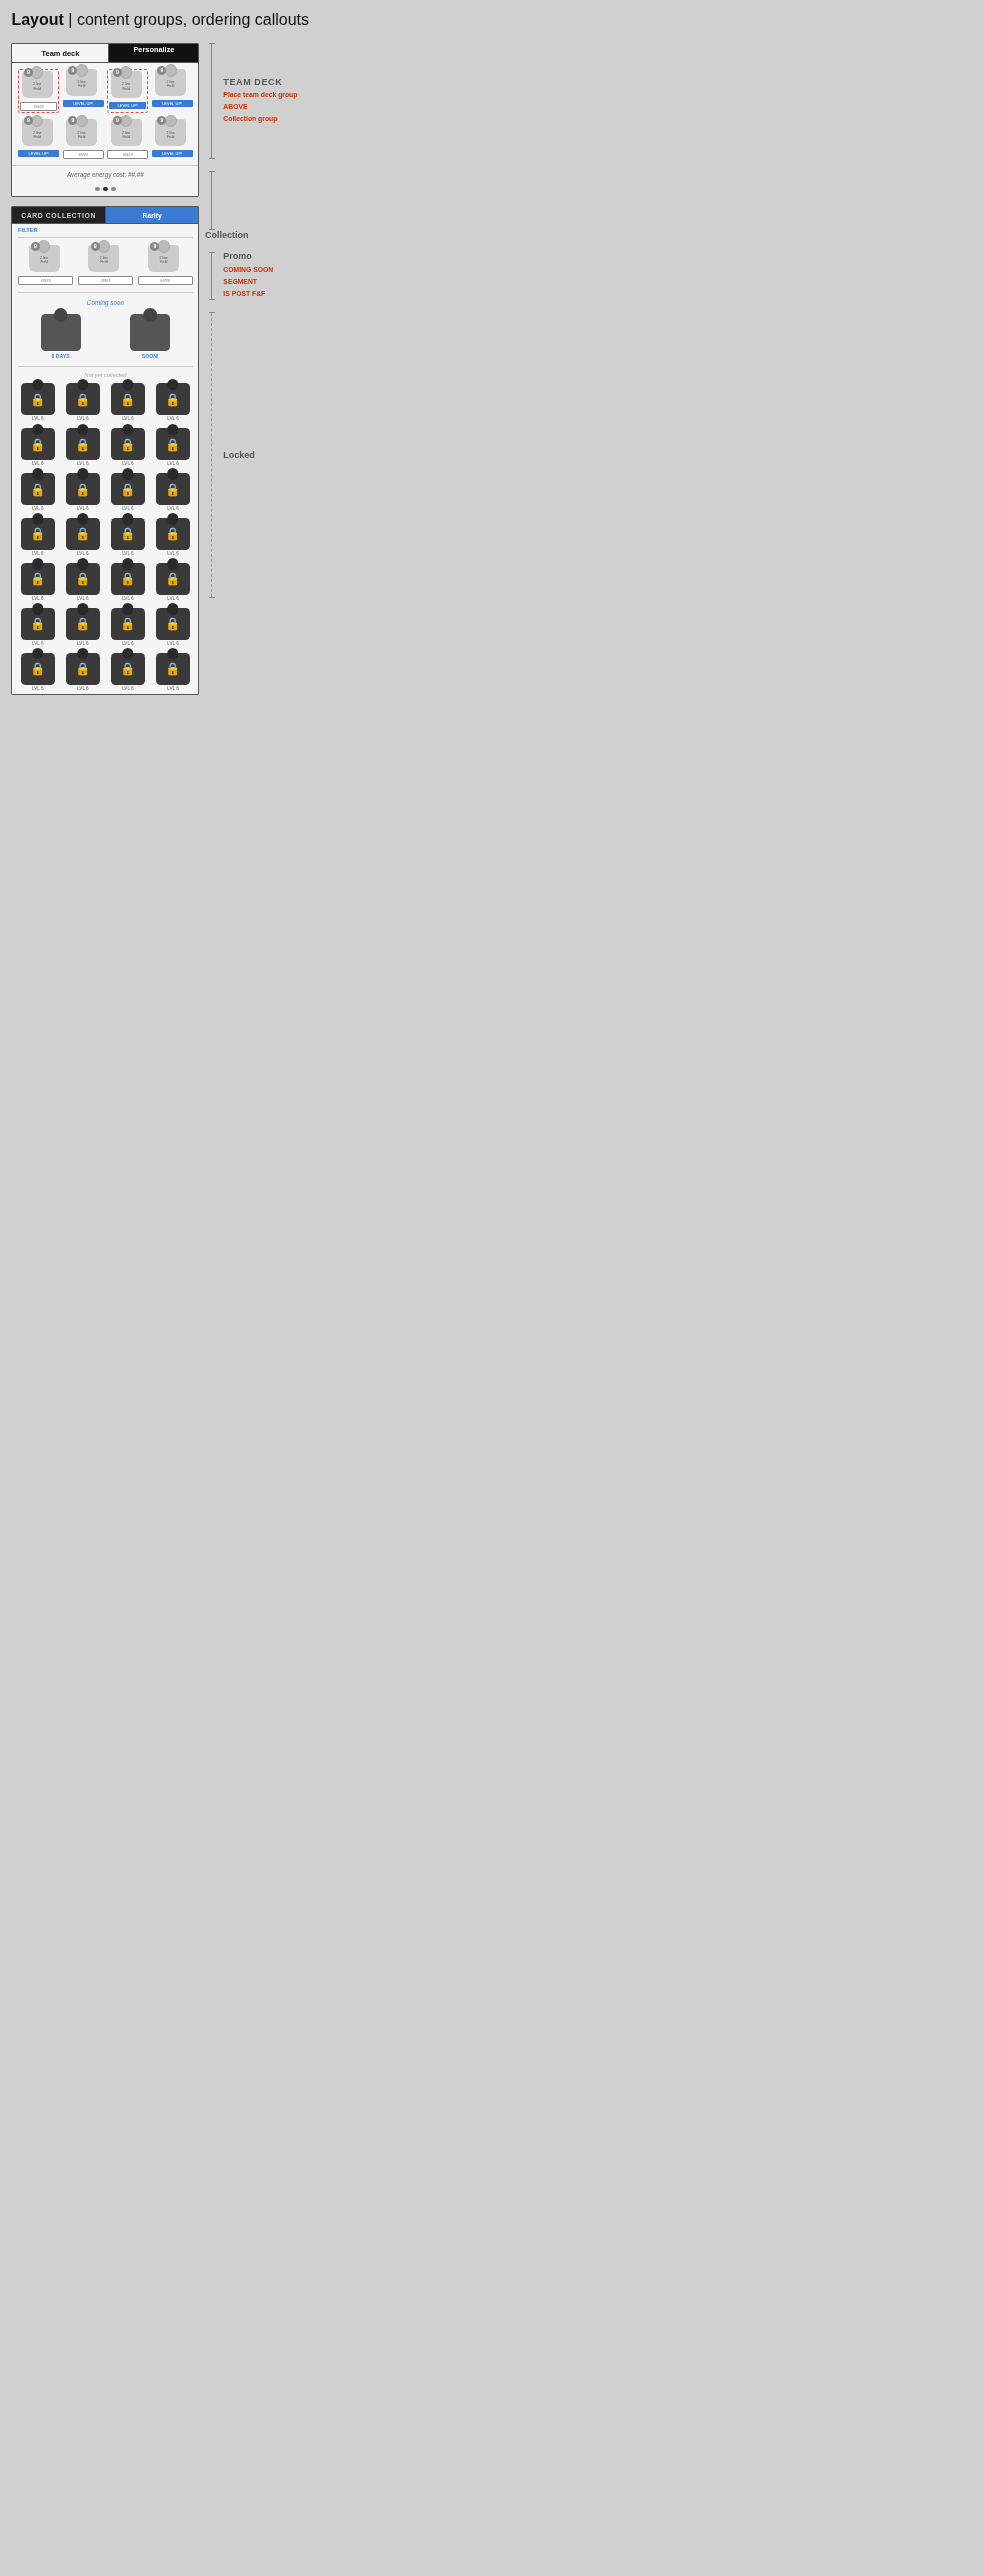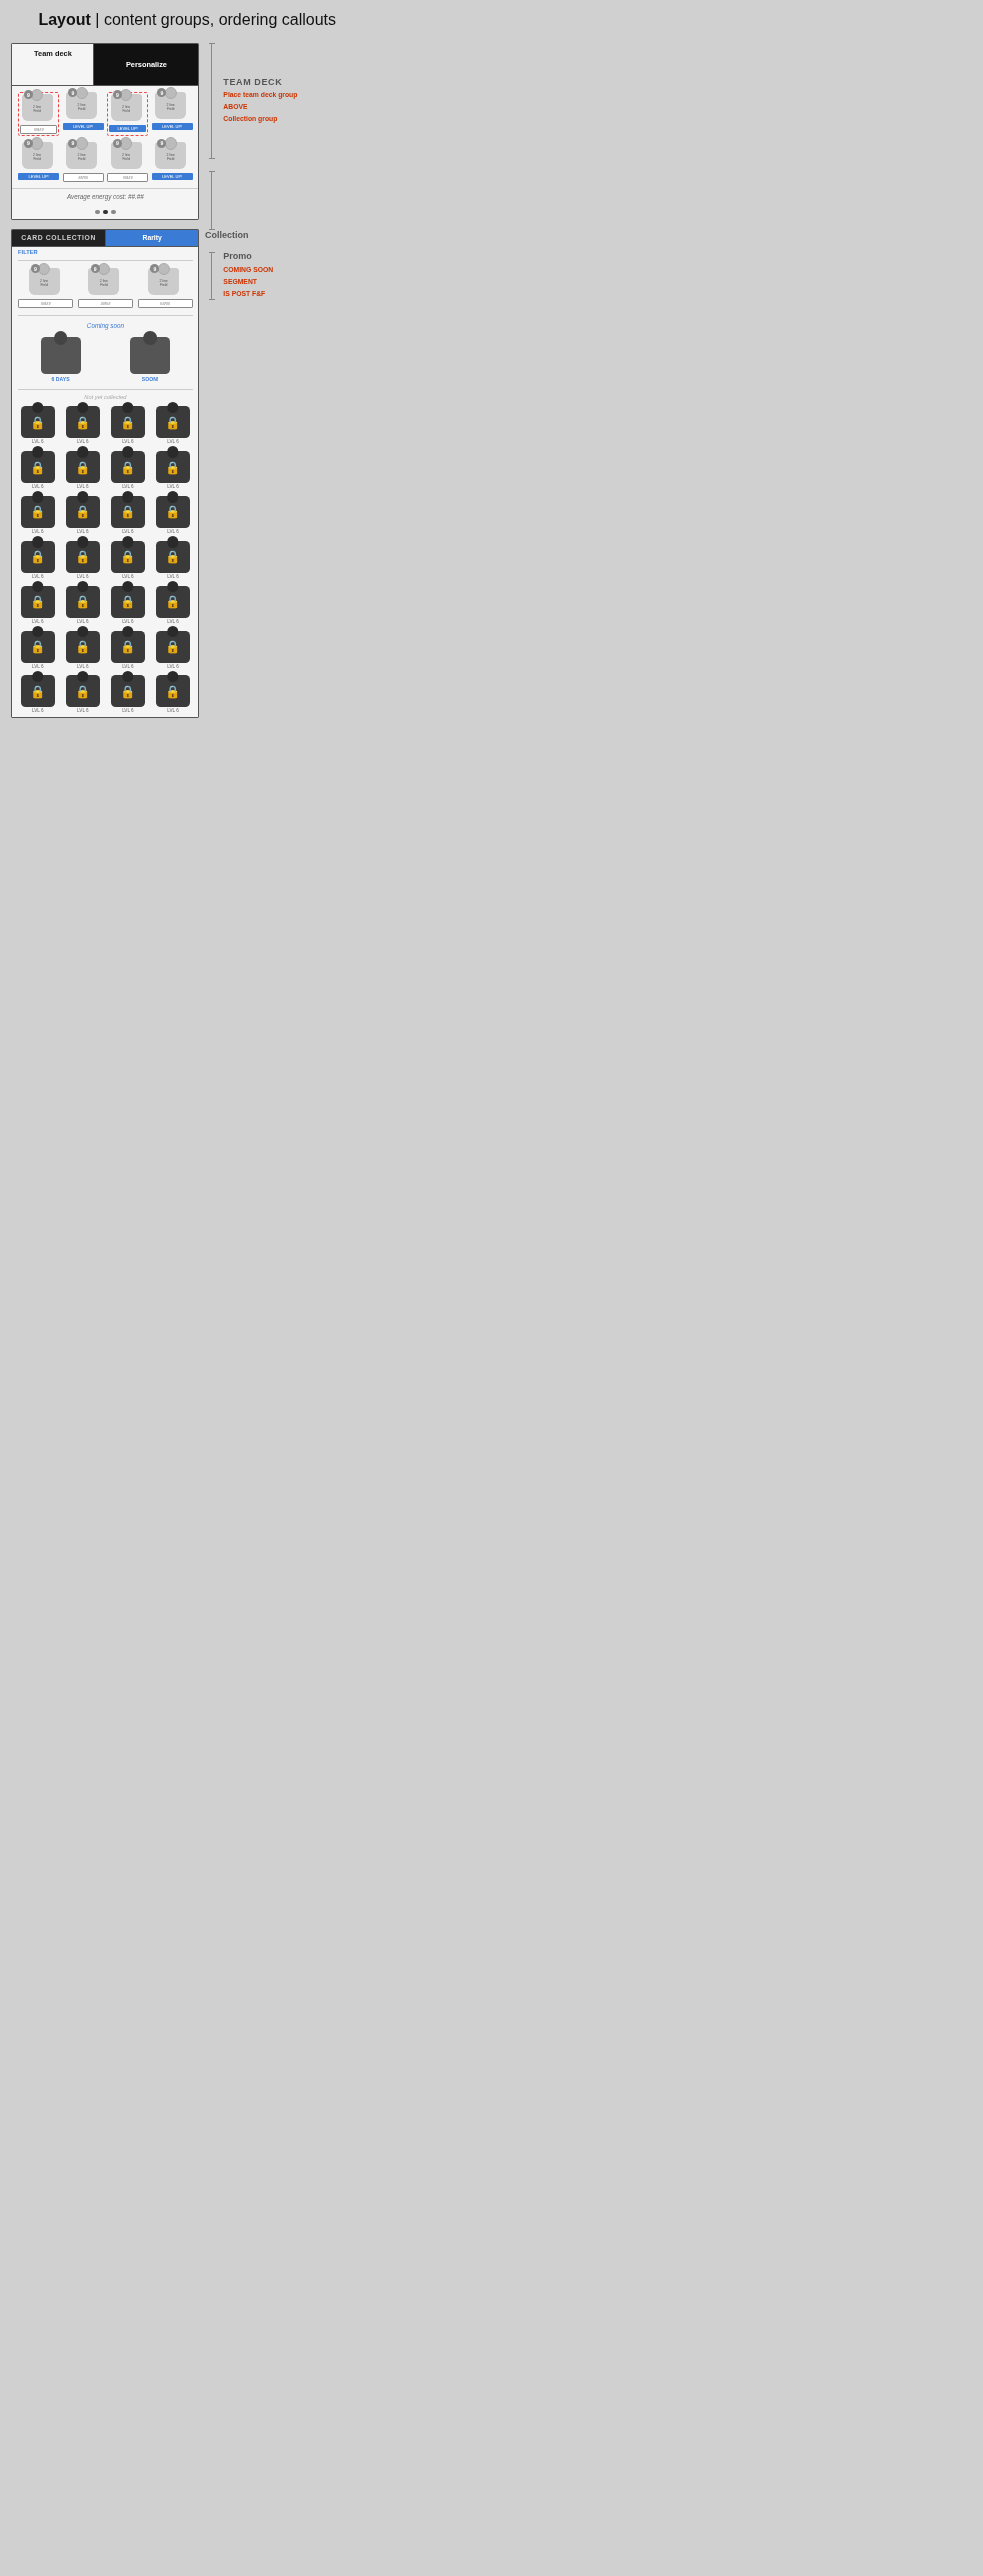--- a/index.html
+++ b/index.html
@@ -29,21 +29,21 @@
       padding: 4.6px;
       text-align: center;
       font-weight: bold;
       font-size: 7.4px;
       color: #111;
       border-right: 1.1px solid #555;
     }
     .tab-personalize {
       flex: 1;
       background: #111;
-      padding: 16px;
+      padding: 1px;
       text-align: center;
       font-weight: bold;
       font-size: 7.4px;
       color: #fff;
     }
 
     .card-grid {
       display: grid;
       grid-template-columns: repeat(4, 1fr);
       gap: 3.4px;
@@ -322,21 +322,21 @@
 
     .right-panel {
       flex: 1;
       padding-left: 5.7px;
     }
 
   </style>
 </head>
 <body>
 
-<div style="font-size:16px;font-weight:bold;margin-bottom:13.7px;color:#111;margin-left:27px;">
+<div style="font-size:16px;font-weight:bold;margin-bottom:13.7px;color:#111;">
   <span style="font-weight:bold;">Layout</span><span style="font-weight:normal;"> | content groups, ordering callouts</span>
 </div>
 
 <div class="full-layout">
 
   <div class="left-panel">
 
     <div class="team-deck-box">
       <div class="team-deck-tabs">
         <div class="tab-team">Team deck</div>
@@ -730,17 +730,27 @@
             <div>COMING SOON</div>
             <div>SEGMENT</div>
             <div>IS POST F&amp;F</div>
           </div>
         </div>
       </div>
     </div>
 
     <div style="height:11.4px;"></div>
 
+    <div style="display:flex;align-items:stretch;">
+      <div style="display:flex;flex-direction:column;align-items:center;width:13.7px;margin-right:4.6px;">
+        <div style="width:6.8px;height:1.1px;background:#888;"></div>
+        <div style="width:1.1px;flex:1;background:transparent;border-left:1.1px dashed #999;min-height:284px;"></div>
+        <div style="width:6.8px;height:1.1px;background:#888;"></div>
+      </div>
+      <div style="display:flex;align-items:center;">
+        <div style="font-size:9px;font-weight:bold;color:#555;">Locked</div>
+      </div>
+    </div>
 
   </div>
 
 </div>
 
 
 </body></html>

